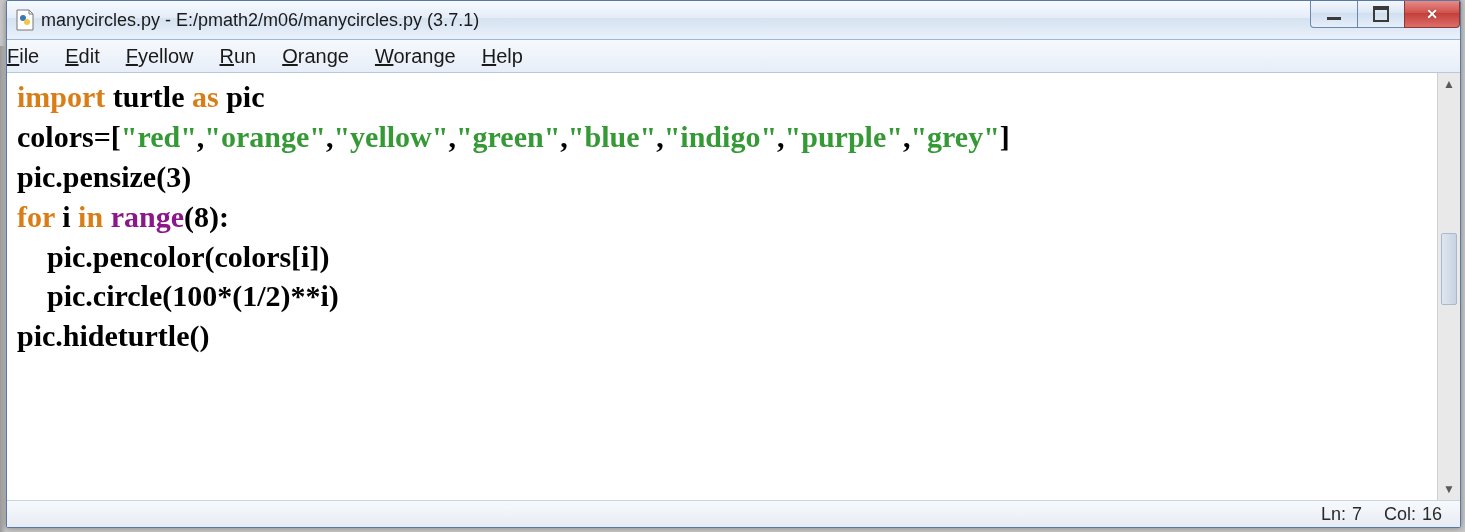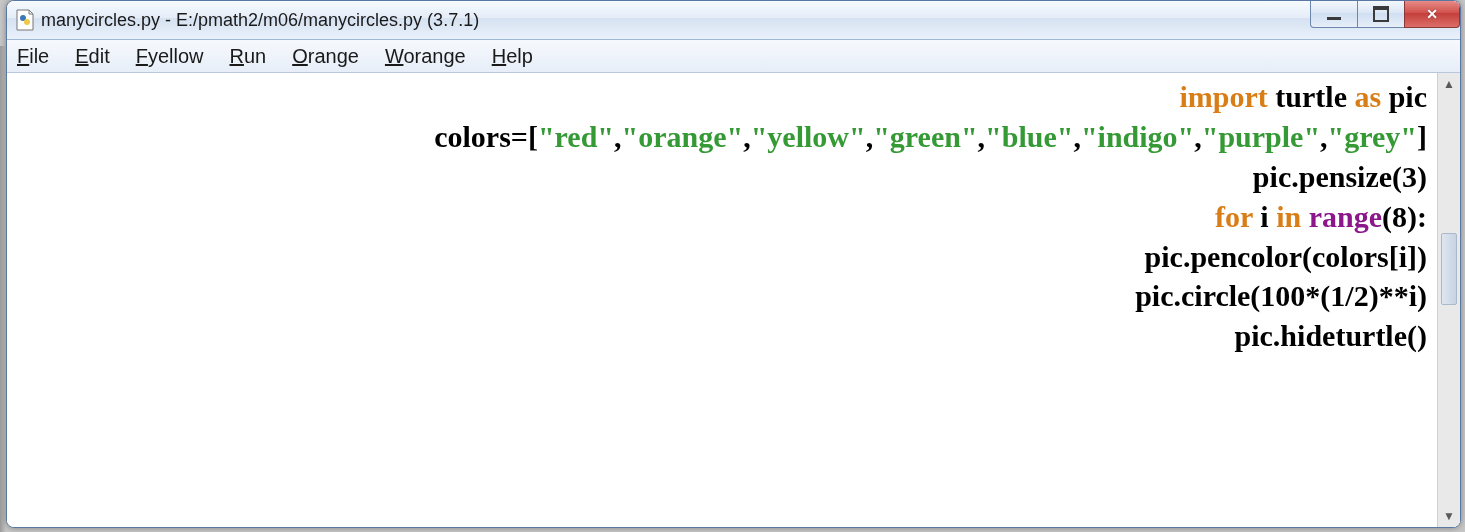--- a/index.html
+++ b/index.html
@@ -12,21 +12,21 @@
     overflow: hidden;
   }
   .window {
     position: absolute;
     left: 6px;
     top: 0px;
     width: 1453px;
     height: 526px;
     background: #fff;
     border: 1px solid #5a78a4;
-    border-radius: 8px;
+    border-radius: 2px;
     box-shadow: 0 0 6px rgba(0,0,0,0.35);
     display: flex;
     flex-direction: column;
     overflow: hidden;
   }
   .titlebar {
     height: 38px;
     background: linear-gradient(to bottom, #f7fbff, #e4ecf7 45%, #d6e2f1 46%, #e9f1fb);
     border-bottom: 1px solid #9db7d7;
     display: flex;
@@ -78,36 +78,34 @@
   .min-line {
     width: 14px; height: 0; border-top: 3px solid #3a3a3a; margin-top: 8px;
   }
 
   .menubar {
     height: 32px;
     background: linear-gradient(to bottom, #f6f9fd, #e7eef8);
     border-bottom: 1px solid #b8c7dc;
     display: flex;
     align-items: center;
-    padding-left: 10px;
     gap: 26px;
   }
   .menu-item {
     font-size: 20px;
     color: #1a1a1a;
     cursor: default;
   }
   .menu-item .ul { text-decoration: underline; }
 
   .editor-wrap {
     flex: 1;
     display: flex;
     background: #fff;
     overflow: hidden;
-    text-align: right;
   }
   .editor {
     flex: 1;
     padding: 4px 10px 4px 10px;
     font-family: "Times New Roman", Georgia, serif;
     font-size: 30px;
     font-weight: bold;
     line-height: 1.33;
     color: #000;
     white-space: pre;
@@ -211,14 +209,21 @@
 <span>    pic.pencolor(colors[i])</span>
 <span>    pic.circle(100*(1/2)**i)</span>
 <span>pic.hideturtle()</span></div>
     <div class="vscroll">
       <div class="arrow up">▲</div>
       <div class="thumb"></div>
       <div class="arrow down">▼</div>
     </div>
   </div>
 
+  <div class="statusbar">
+    <span>Ln:</span>
+    <span>7</span>
+    <span style="width:10px"></span>
+    <span>Col:</span>
+    <span>16</span>
+  </div>
 
 </div>
 
 </body></html>

